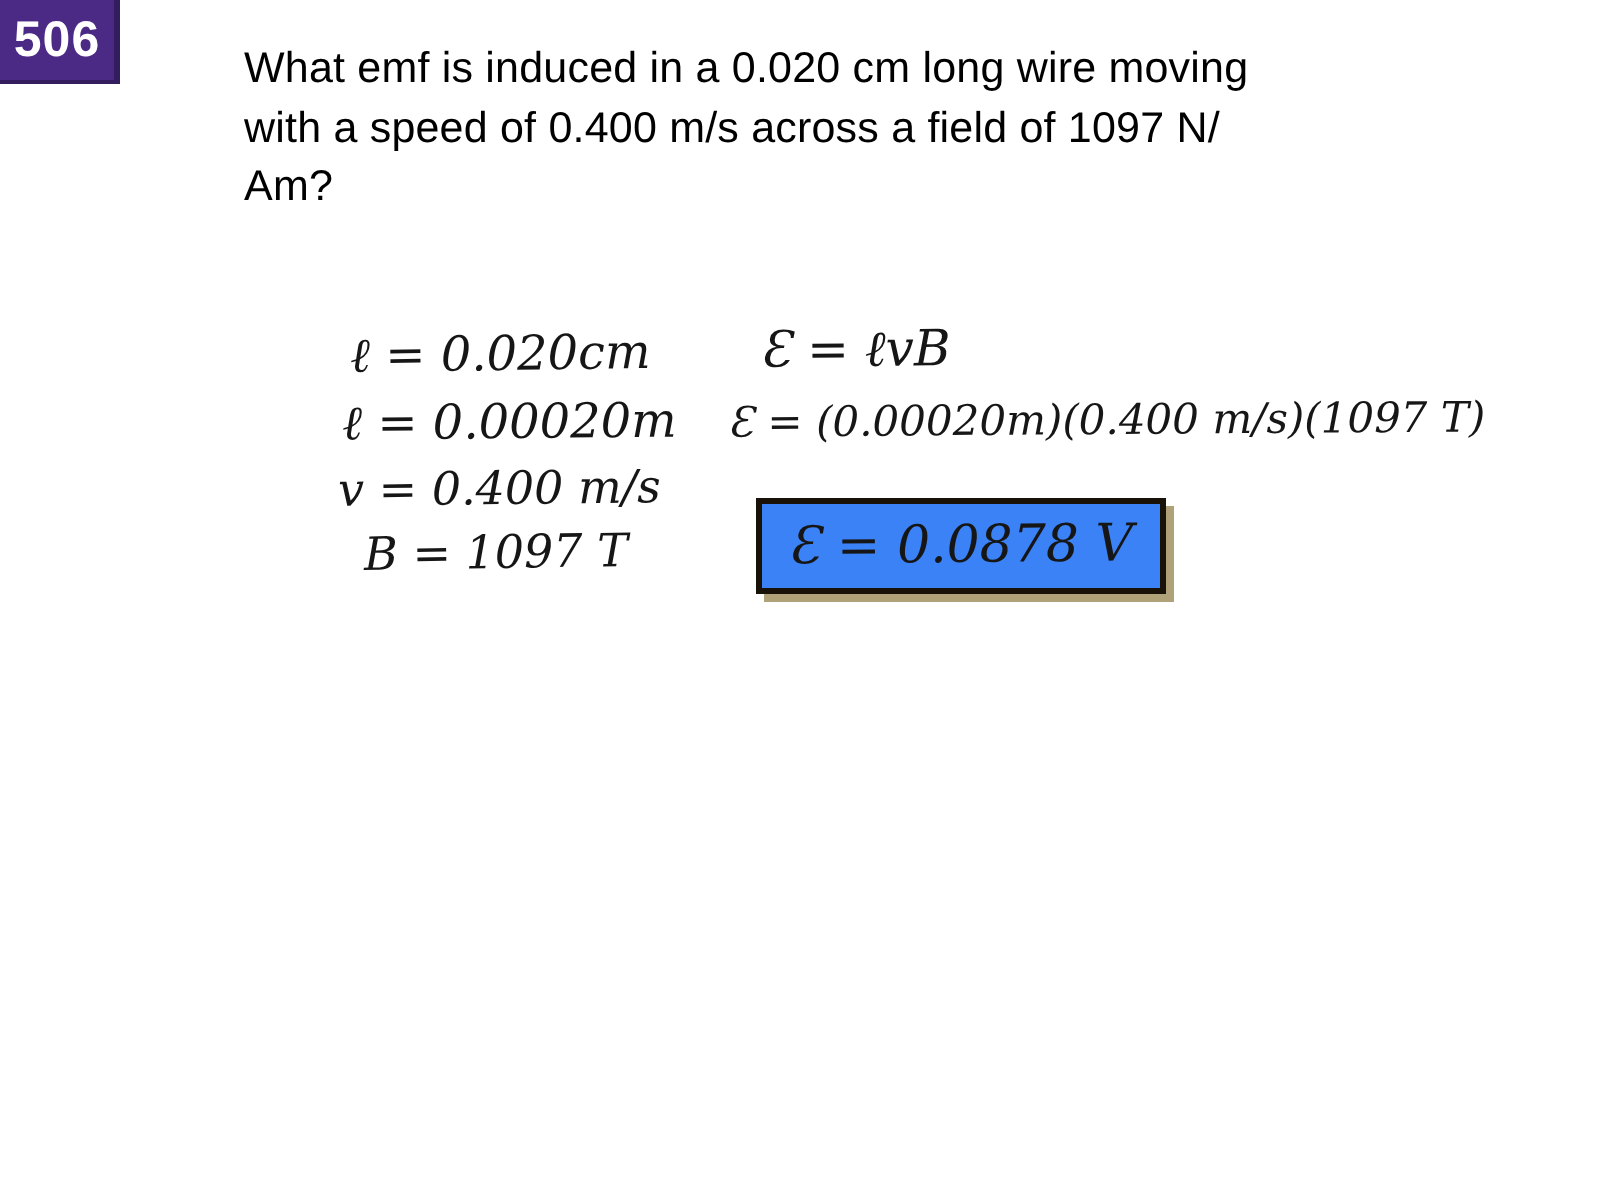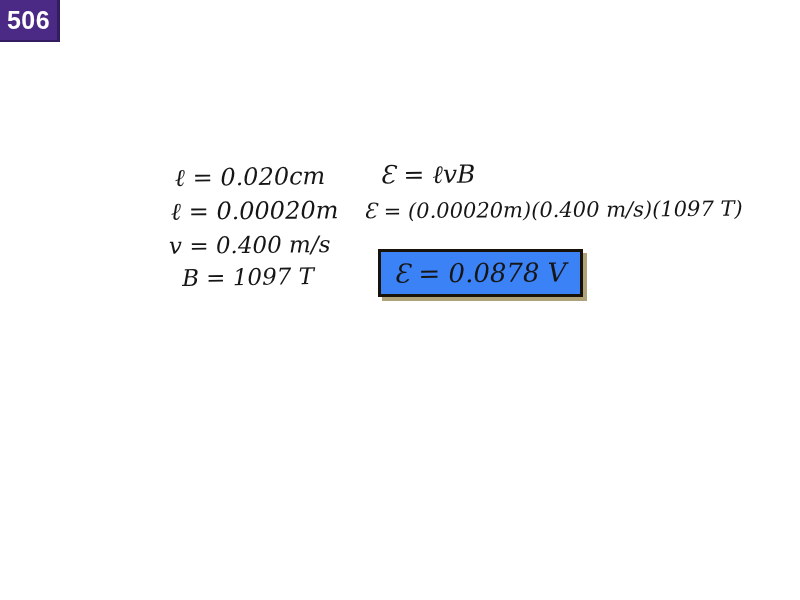--- a/index.html
+++ b/index.html
@@ -104,20 +104,25 @@
 </style>
 </head>
 <body>
 
 <div class="page">
 
   <div class="badge">
     <span>506</span>
   </div>
 
+  <div class="question">
+    <div>What emf is induced in a 0.020 cm long wire moving</div>
+    <div>with a speed of 0.400 m/s across a field of 1097 N/</div>
+    <div>Am?</div>
+  </div>
 
   <div class="hw g0">ℓ = 0.020cm</div>
   <div class="hw g1">ℓ = 0.00020m</div>
   <div class="hw g2">v = 0.400 m/s</div>
   <div class="hw g3">B = 1097 T</div>
 
   <div class="hw e0">Ɛ = ℓvB</div>
   <div class="hw e1">Ɛ = (0.00020m)(0.400 m/s)(1097 T)</div>
 
   <div class="answer-box">

